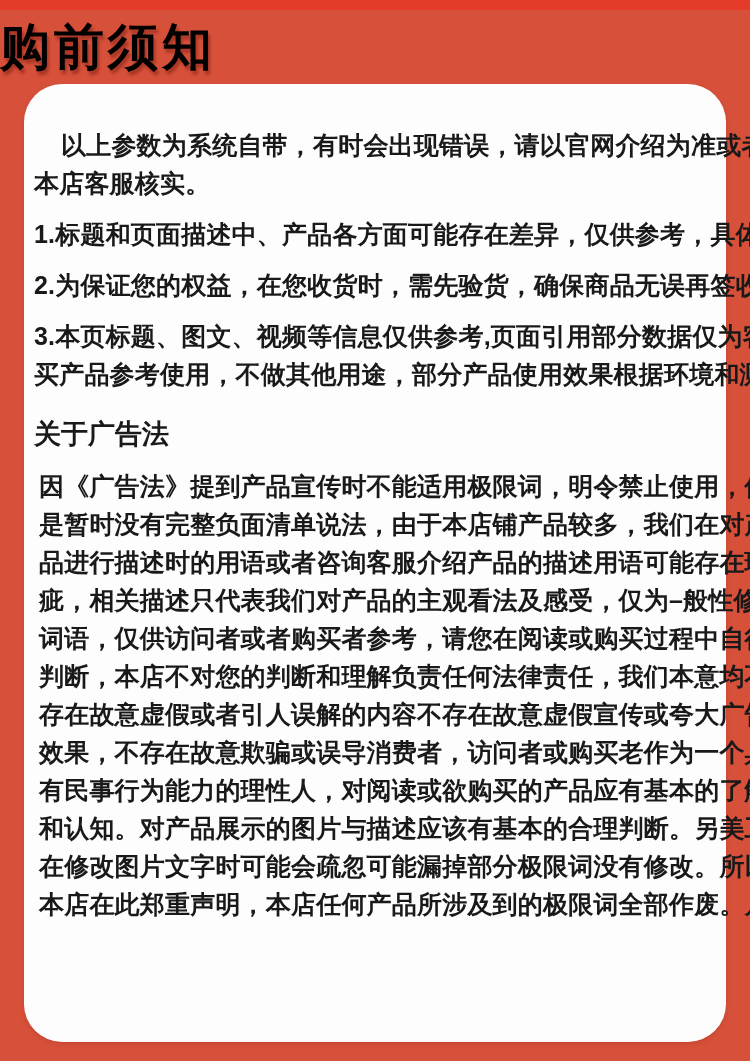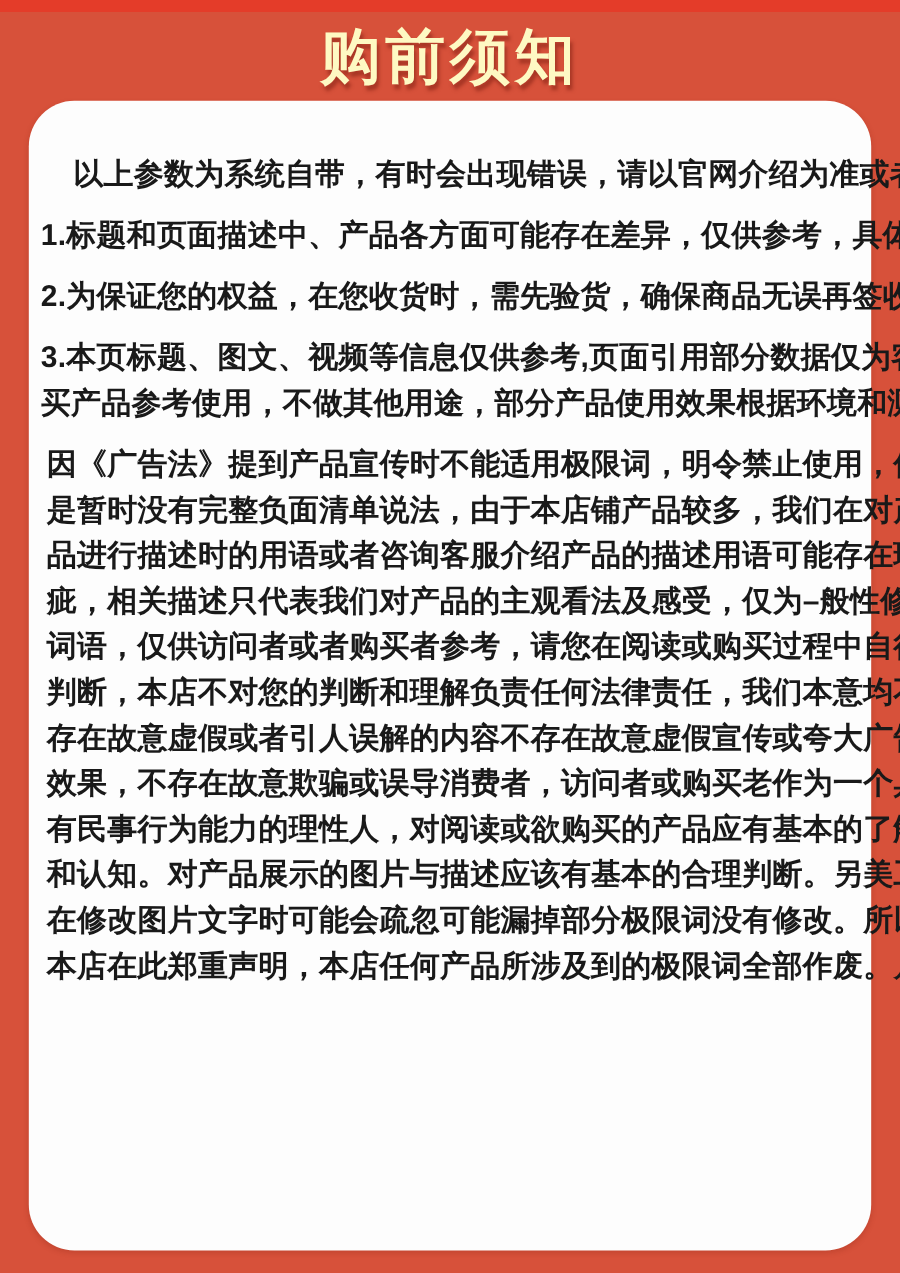--- a/index.html
+++ b/index.html
@@ -18,22 +18,21 @@
     position: absolute;
     top: 0; left: 0;
     width: 750px; height: 10px;
     background: #e43c29;
   }
   .page-title {
     position: absolute;
     top: 14px; left: 0;
     width: 750px;
     margin: 0;
-    text-align: center;
-    color: #fef9c3;
+    color: #000000;
     font-size: 50px;
     font-weight: 700;
     letter-spacing: 4px;
     text-shadow: 2px 4px 3px rgba(122, 27, 15, 0.5);
   }
   .notice-card {
     position: absolute;
     left: 24px; top: 84px;
     width: 702px; height: 958px;
     box-sizing: border-box;
@@ -67,35 +66,37 @@
 <body>
 
 <div class="top-strip"></div>
 
 <h1 class="page-title">购前须知</h1>
 
 <div class="notice-card">
 
   <p class="blk">
     <span class="line indent-1">以上参数为系统自带，有时会出现错误，请以官网介绍为准或者提前咨询</span>
+    <span class="line">本店客服核实。</span>
   </p>
 
   <p class="blk">
     <span class="line">1.标题和页面描述中、产品各方面可能存在差异，仅供参考，具体以实物</span>
   </p>
 
   <p class="blk">
     <span class="line">2.为保证您的权益，在您收货时，需先验货，确保商品无误再签收。</span>
   </p>
 
   <p class="blk">
     <span class="line">3.本页标题、图文、视频等信息仅供参考,页面引用部分数据仅为客户购</span>
     <span class="line">买产品参考使用，不做其他用途，部分产品使用效果根据环境和测试</span>
   </p>
 
+  <h2 class="adlaw-heading">关于广告法</h2>
 
   <p class="blk adlaw">
     <span class="line">因《广告法》提到产品宣传时不能适用极限词，明令禁止使用，但</span>
     <span class="line">是暂时没有完整负面清单说法，由于本店铺产品较多，我们在对产</span>
     <span class="line">品进行描述时的用语或者咨询客服介绍产品的描述用语可能存在瑕</span>
     <span class="line">疵，相关描述只代表我们对产品的主观看法及感受，仅为–般性修饰</span>
     <span class="line">词语，仅供访问者或者购买者参考，请您在阅读或购买过程中自行</span>
     <span class="line">判断，本店不对您的判断和理解负责任何法律责任，我们本意均不</span>
     <span class="line">存在故意虚假或者引人误解的内容不存在故意虚假宣传或夸大广告</span>
     <span class="line">效果，不存在故意欺骗或误导消费者，访问者或购买老作为一个具</span>

